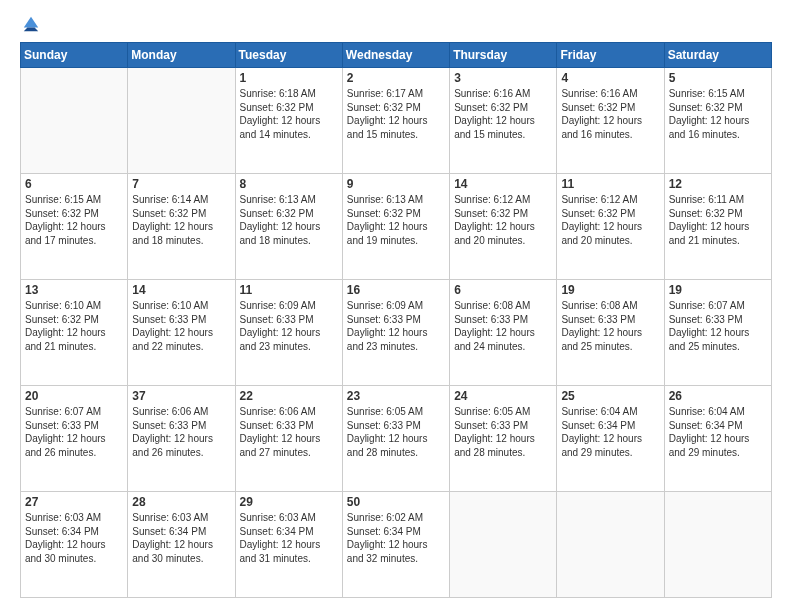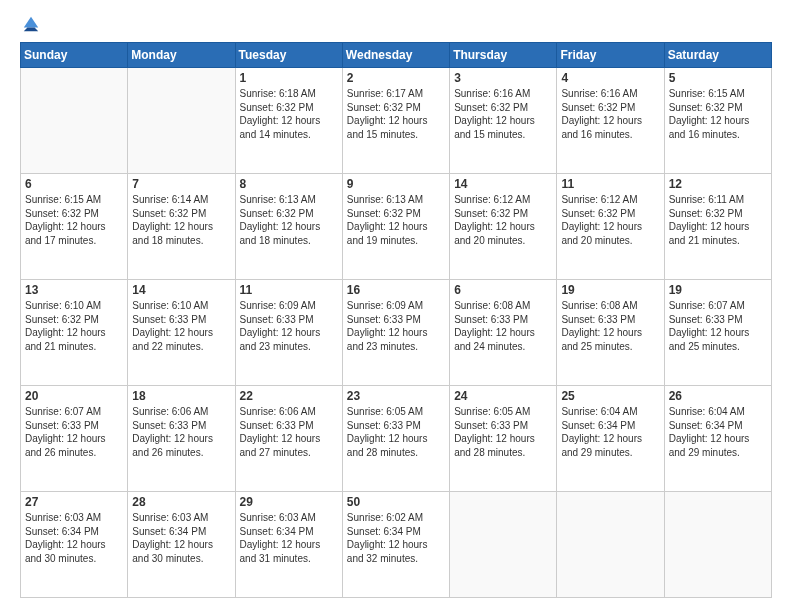--- a/index.html
+++ b/index.html
@@ -215,21 +215,21 @@
             <span class="day-number">19</span>
             <div class="day-info">Sunrise: 6:07 AM<br>Sunset: 6:33 PM<br>Daylight: 12 hours and 25 minutes.</div>
           </td>
         </tr>
         <tr>
           <td>
             <span class="day-number">20</span>
             <div class="day-info">Sunrise: 6:07 AM<br>Sunset: 6:33 PM<br>Daylight: 12 hours and 26 minutes.</div>
           </td>
           <td>
-            <span class="day-number">18</span>
+            <span class="day-number">37</span>
             <div class="day-info">Sunrise: 6:06 AM<br>Sunset: 6:33 PM<br>Daylight: 12 hours and 26 minutes.</div>
           </td>
           <td>
             <span class="day-number">22</span>
             <div class="day-info">Sunrise: 6:06 AM<br>Sunset: 6:33 PM<br>Daylight: 12 hours and 27 minutes.</div>
           </td>
           <td>
             <span class="day-number">23</span>
             <div class="day-info">Sunrise: 6:05 AM<br>Sunset: 6:33 PM<br>Daylight: 12 hours and 28 minutes.</div>
           </td>

